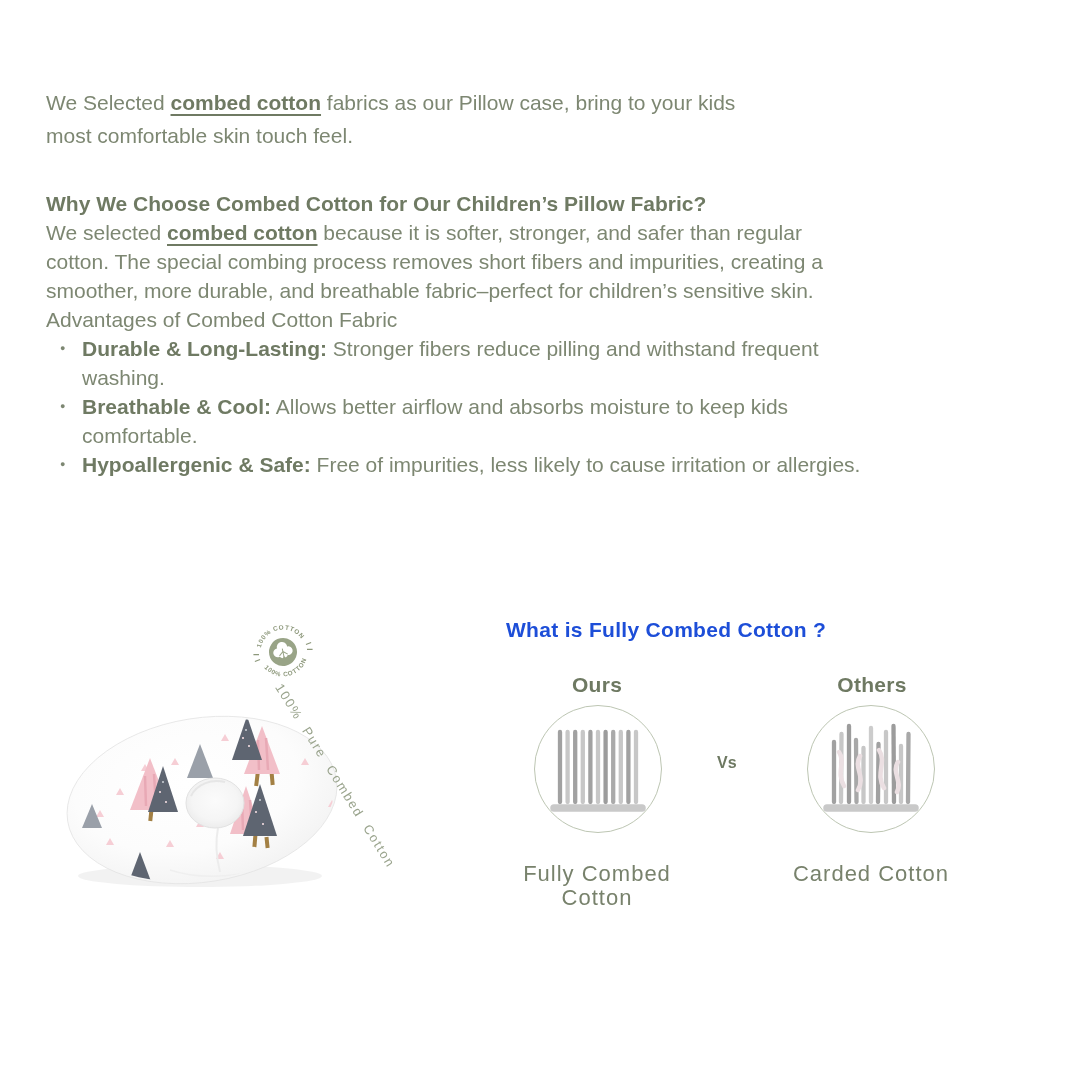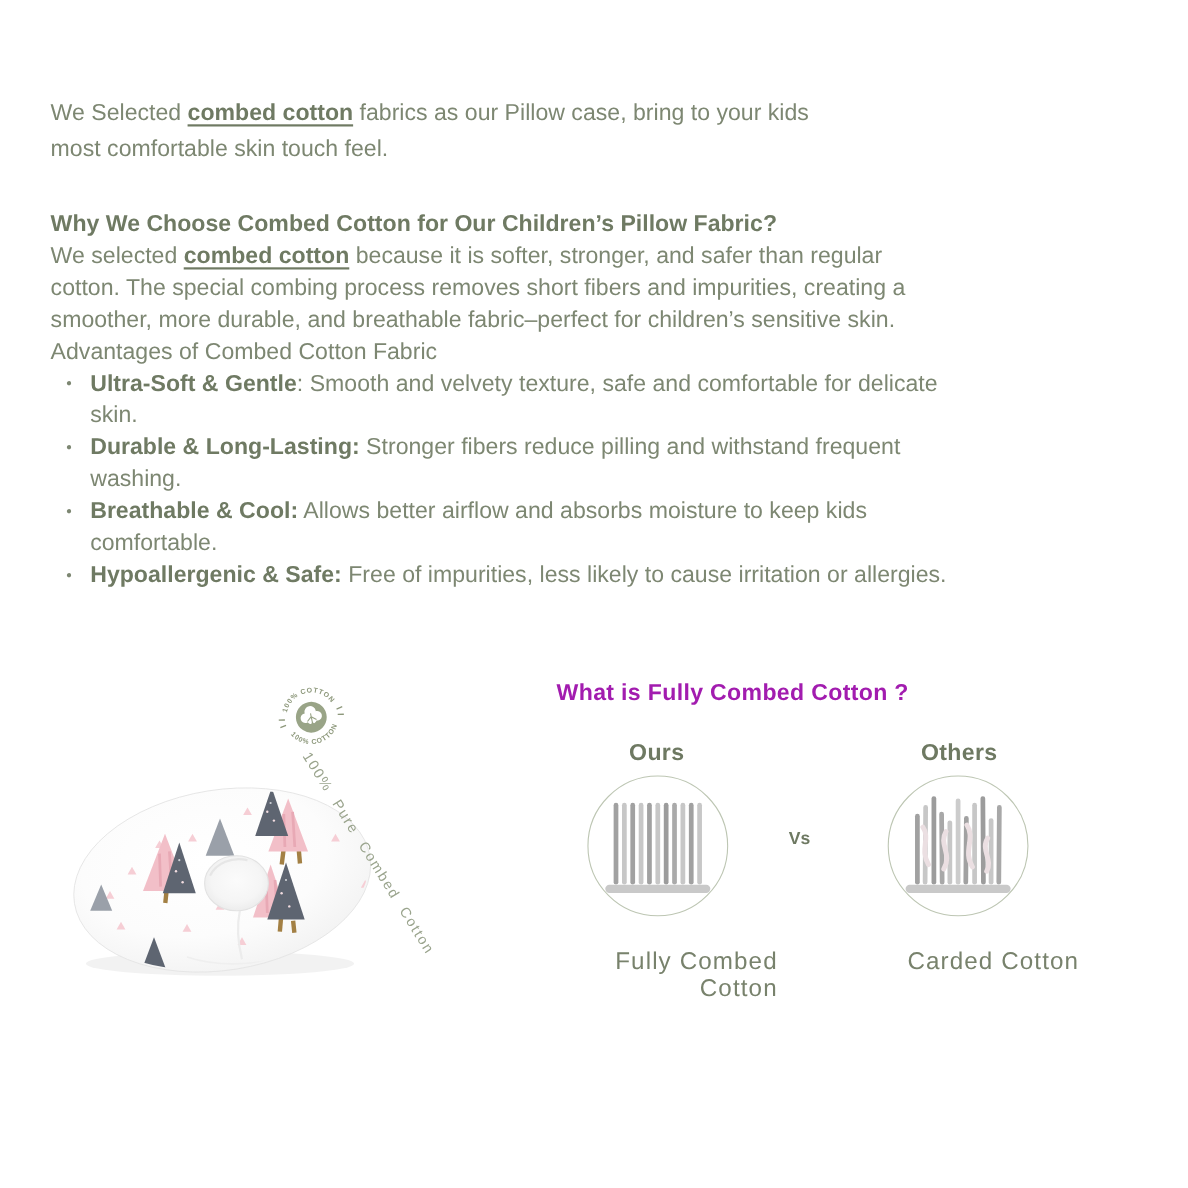--- a/index.html
+++ b/index.html
@@ -18,29 +18,29 @@
   .combed-link { font-weight:bold; text-decoration:underline; text-decoration-thickness:2px; text-underline-offset:4px; color:#6f7a63; }
   ul.benefits { list-style:none; padding-left:36px; }
   ul.benefits li { position:relative; white-space:pre-wrap; }
   ul.benefits li::before {
     content:"\25CF"; position:absolute; left:-22px; top:0;
     font-size:9px; line-height:29px; color:#7d8772;
   }
   ul.benefits .b { font-weight:bold; color:#6f7a63; }
 
   
-  .cmp-heading { position:absolute; left:506px; top:618px; font-size:21px; font-weight:bold; color:#a21caf; letter-spacing:0.3px; }
+  .cmp-heading { position:absolute; left:506px; top:618px; font-size:21px; font-weight:bold; color:#1d4ed8; letter-spacing:0.3px; }
   .cmp-col-label { position:absolute; top:673px; width:200px; text-align:center; font-size:21px; font-weight:bold; color:#6e7962; letter-spacing:0.3px; }
   .cmp-col-label.ours { left:497px; }
   .cmp-col-label.others { left:772px; }
   .vs-label { position:absolute; left:717px; top:754px; width:40px; text-align:left; font-size:16px; font-weight:bold; color:#6e7962; }
   .fiber-circle { position:absolute; top:704px; width:130px; height:130px; }
   .fiber-circle.left { left:533px; }
   .fiber-circle.right { left:806px; }
-  .cmp-caption { position:absolute; top:862px; width:220px; text-align:right; font-size:22px; line-height:24px; color:#78826c; letter-spacing:1px; }
+  .cmp-caption { position:absolute; top:862px; width:220px; text-align:center; font-size:22px; line-height:24px; color:#78826c; letter-spacing:1px; }
   .cmp-caption.left { left:487px; }
   .cmp-caption.right { left:761px; }
 
   
   .pillow-svg { position:absolute; left:50px; top:700px; }
   .badge-svg { position:absolute; left:251px; top:620px; }
   .diag-caption {
     position:absolute; left:285px; top:681px;
     transform:rotate(58deg); transform-origin:left top;
     font-size:13px; letter-spacing:1.6px; word-spacing:6px;
@@ -57,22 +57,20 @@
 most comfortable skin touch feel.</span></p>
 
     <div class="why-block">
       <div class="why-heading">Why We Choose Combed Cotton for Our Children’s Pillow Fabric?</div>
       <p class="why-body"><span>We selected </span><span class="combed-link">combed cotton</span><span> because it is softer, stronger, and safer than regular
 cotton. The special combing process removes short fibers and impurities, creating a
 smoother, more durable, and breathable fabric–perfect for children’s sensitive skin.</span></p>
       <div class="adv-title">Advantages of Combed Cotton Fabric</div>
 
       <ul class="benefits">
-        <li><span class="b">Ultra-Soft &amp; Gentle</span><span>: Smooth and velvety texture, safe and comfortable for delicate
-skin.</span></li>
         <li><span class="b">Durable &amp; Long-Lasting:</span><span> Stronger fibers reduce pilling and withstand frequent
 washing.</span></li>
         <li><span class="b">Breathable &amp; Cool:</span><span> Allows better airflow and absorbs moisture to keep kids
 comfortable.</span></li>
         <li><span class="b">Hypoallergenic &amp; Safe:</span><span> Free of impurities, less likely to cause irritation or allergies.</span></li>
       </ul>
     </div>
   </div>
 
   <svg class="pillow-svg" width="305" height="195" viewBox="0 0 305 195">

